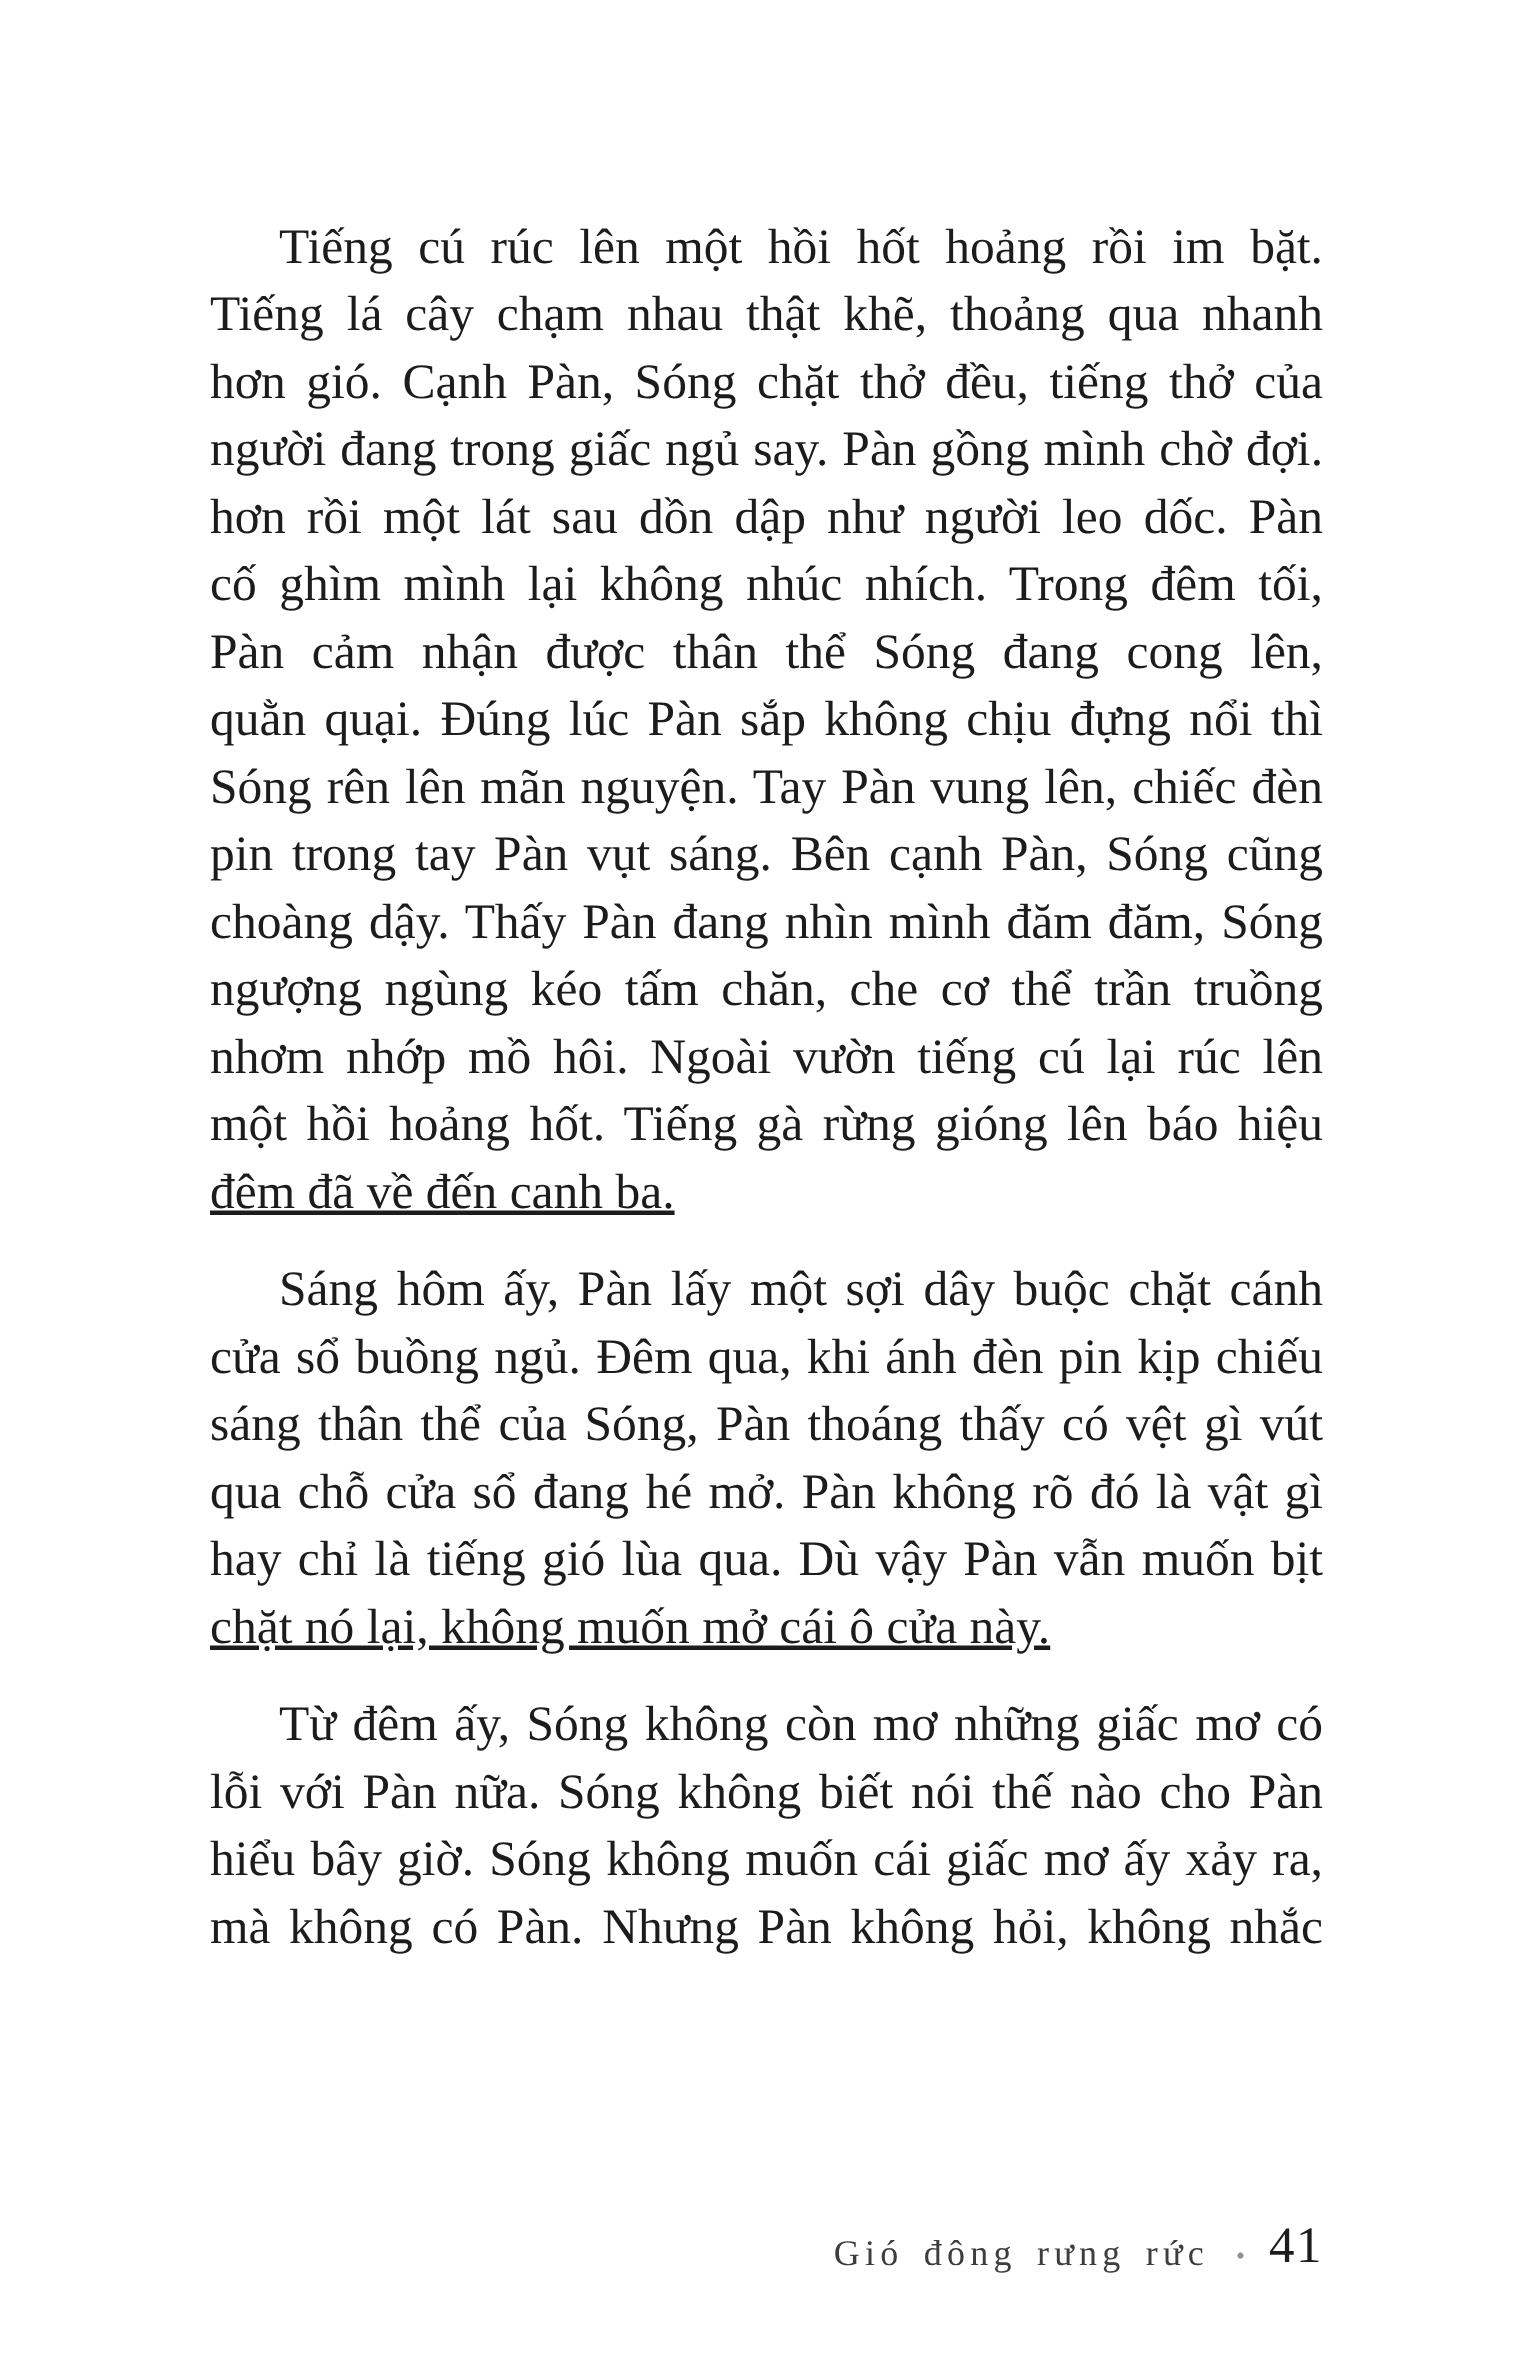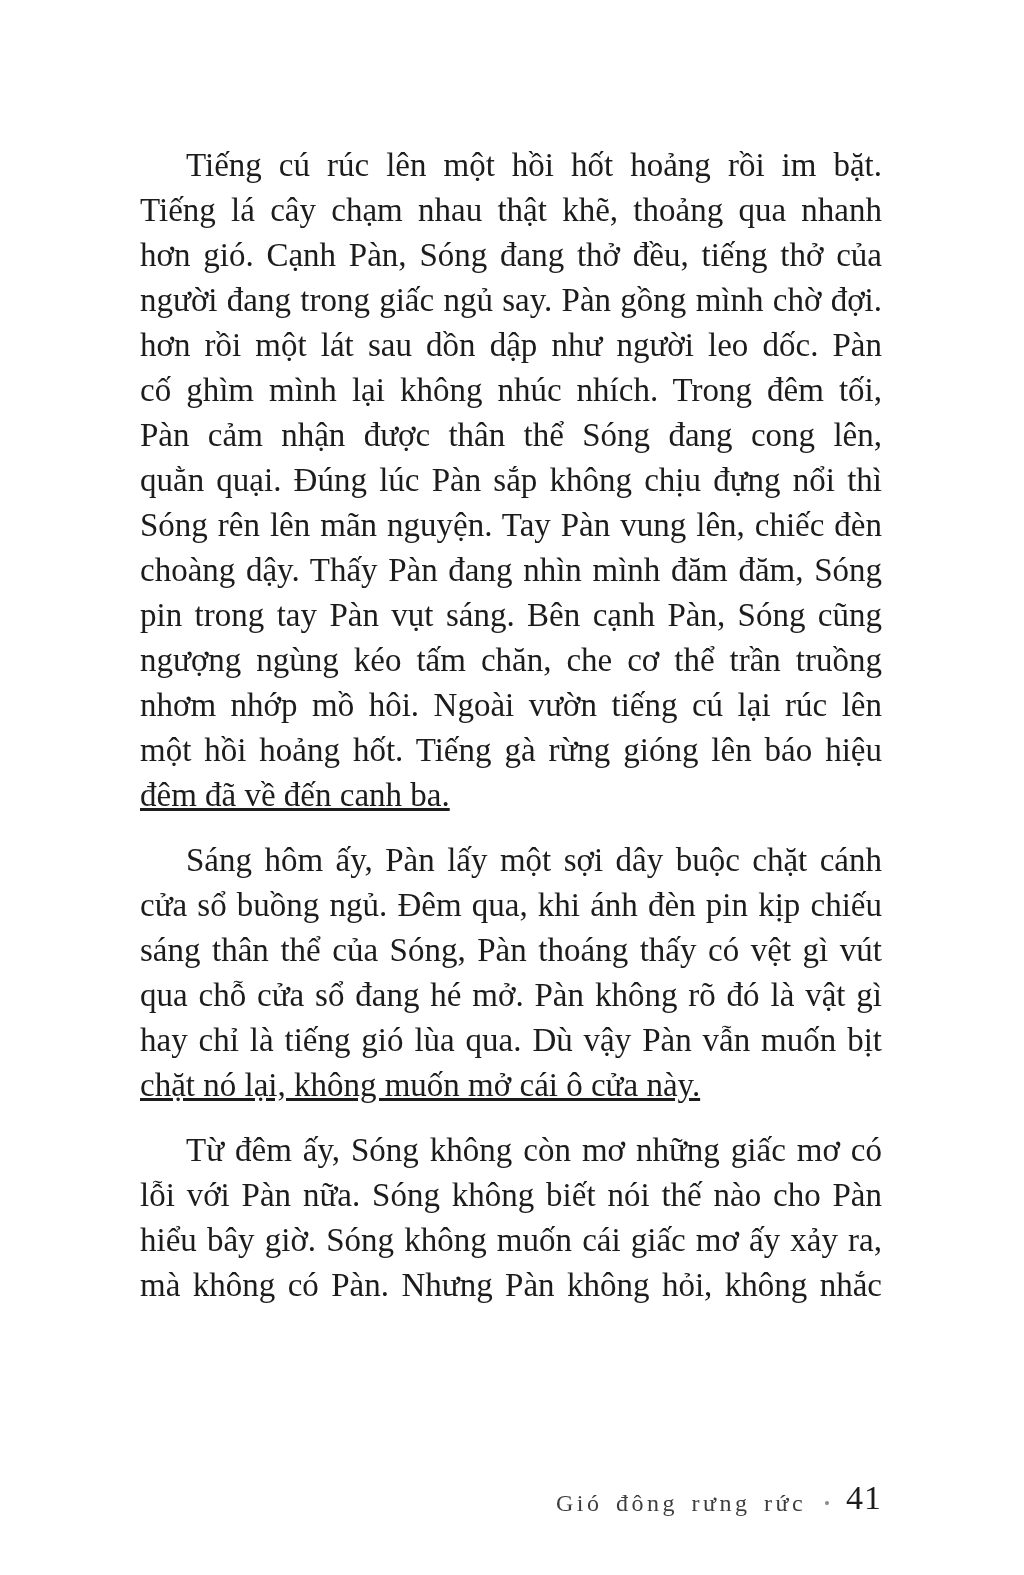--- a/index.html
+++ b/index.html
@@ -65,29 +65,29 @@
 </style>
 </head>
 <body style="background: rgb(255, 255, 255); color: rgb(28, 28, 28);">
 
 <div class="page">
   <main class="page-text">
 
   <div class="paragraph">
         <div class="line first">Tiếng cú rúc lên một hồi hốt hoảng rồi im bặt.</div>
         <div class="line">Tiếng lá cây chạm nhau thật khẽ, thoảng qua nhanh</div>
-        <div class="line">hơn gió. Cạnh Pàn, Sóng đang thở đều, tiếng thở của</div>
+        <div class="line">hơn gió. Cạnh Pàn, Sóng chặt thở đều, tiếng thở của</div>
         <div class="line">người đang trong giấc ngủ say. Pàn gồng mình chờ đợi.</div>
         <div class="line">hơn rồi một lát sau dồn dập như người leo dốc. Pàn</div>
         <div class="line">cố ghìm mình lại không nhúc nhích. Trong đêm tối,</div>
         <div class="line">Pàn cảm nhận được thân thể Sóng đang cong lên,</div>
         <div class="line">quằn quại. Đúng lúc Pàn sắp không chịu đựng nổi thì</div>
         <div class="line">Sóng rên lên mãn nguyện. Tay Pàn vung lên, chiếc đèn</div>
+        <div class="line">pin trong tay Pàn vụt sáng. Bên cạnh Pàn, Sóng cũng</div>
         <div class="line">choàng dậy. Thấy Pàn đang nhìn mình đăm đăm, Sóng</div>
-        <div class="line">pin trong tay Pàn vụt sáng. Bên cạnh Pàn, Sóng cũng</div>
         <div class="line">ngượng ngùng kéo tấm chăn, che cơ thể trần truồng</div>
         <div class="line">nhơm nhớp mồ hôi. Ngoài vườn tiếng cú lại rúc lên</div>
         <div class="line">một hồi hoảng hốt. Tiếng gà rừng gióng lên báo hiệu</div>
         <div class="line last">đêm đã về đến canh ba.</div>
       </div>
       <div class="paragraph">
         <div class="line first">Sáng hôm ấy, Pàn lấy một sợi dây buộc chặt cánh</div>
         <div class="line">cửa sổ buồng ngủ. Đêm qua, khi ánh đèn pin kịp chiếu</div>
         <div class="line">sáng thân thể của Sóng, Pàn thoáng thấy có vệt gì vút</div>
         <div class="line">qua chỗ cửa sổ đang hé mở. Pàn không rõ đó là vật gì</div>

